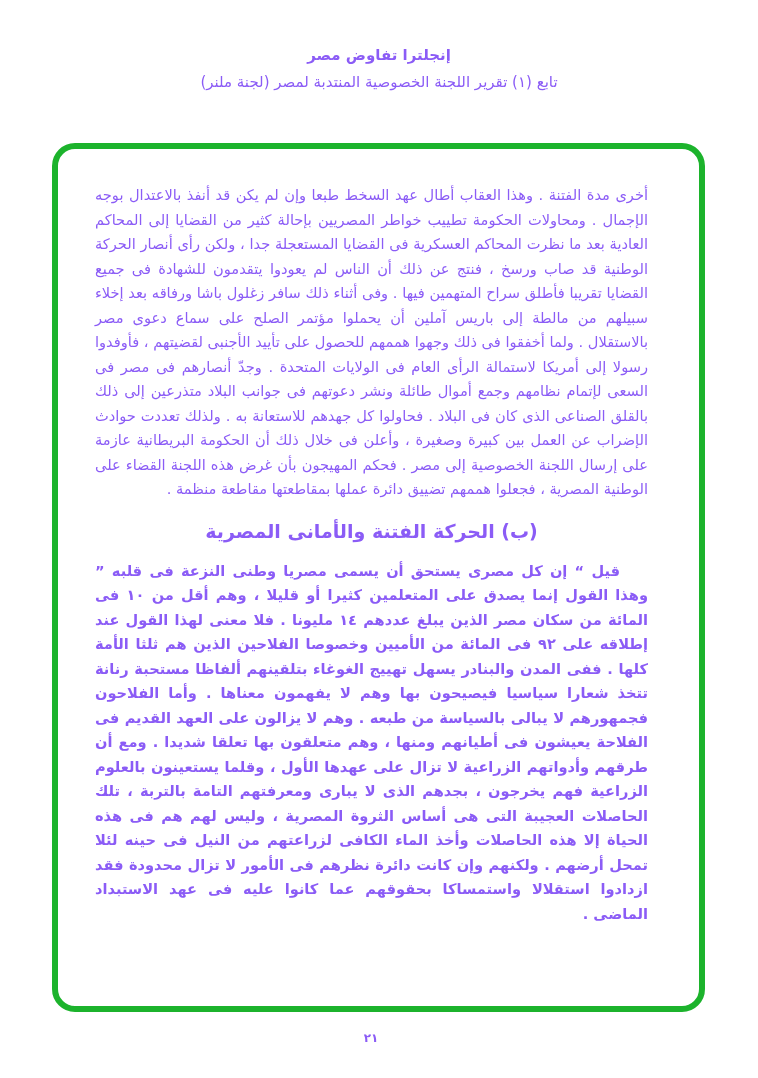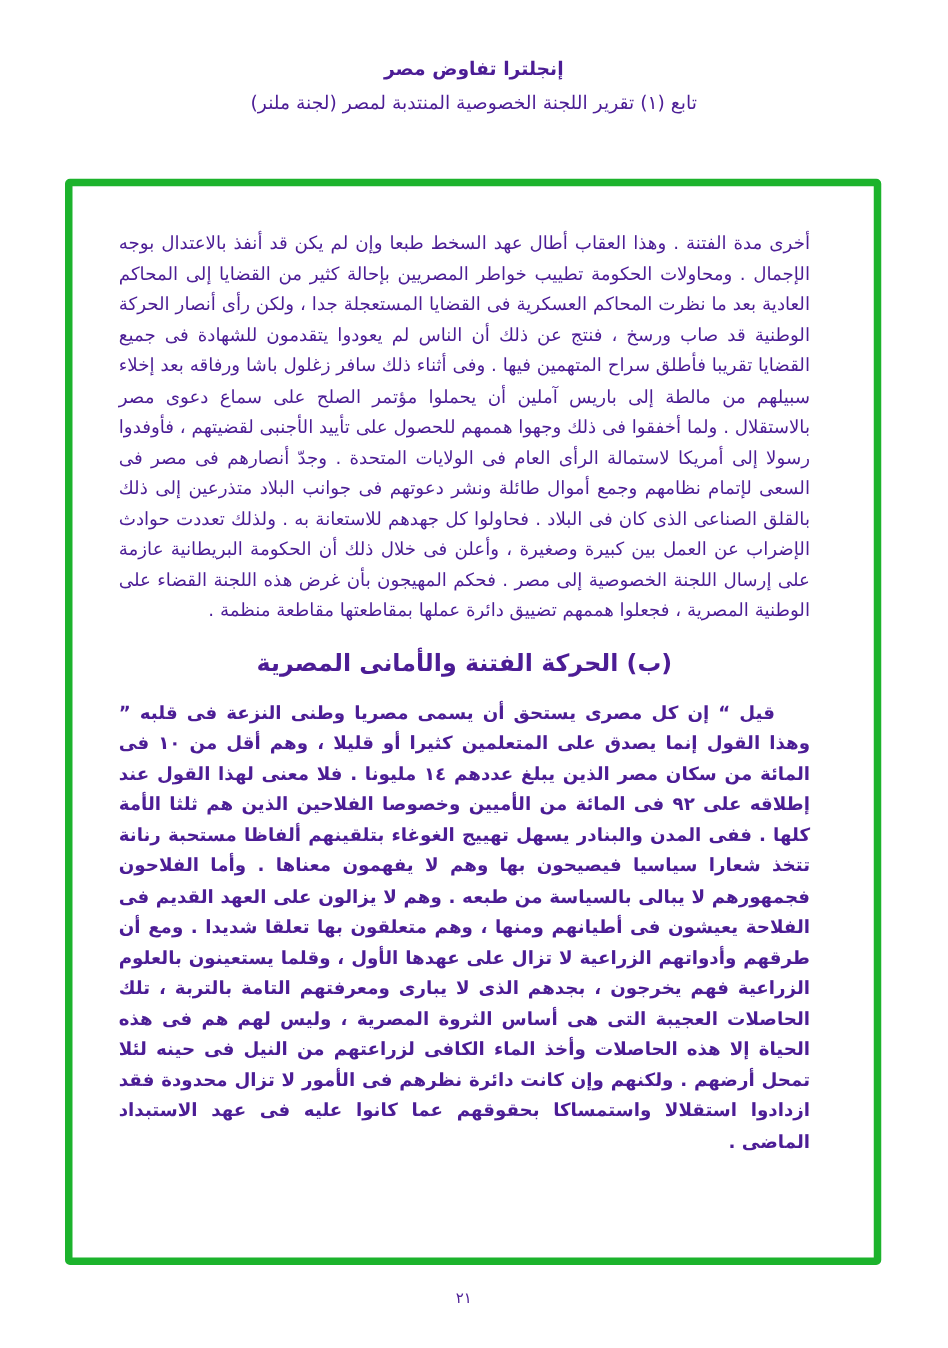--- a/index.html
+++ b/index.html
@@ -3,21 +3,21 @@
 <meta charset="utf-8">
 <style>
   html, body { margin: 0; padding: 0; background: #ffffff; }
   .page {
     position: relative;
     width: 758px;
     height: 1078px;
     background: #ffffff;
     overflow: hidden;
     font-family: "DejaVu Sans", sans-serif;
-    color: #4c1d95;
+    color: #8b5cf6;
   }
   
   .header {
     position: absolute;
     top: 46px; left: 0; right: 0;
     text-align: center;
     direction: rtl;
   }
   .header .title {
     font-size: 15px;
@@ -34,21 +34,21 @@
     font-weight: bold;
   }
   
   .frame {
     position: absolute;
     left: 52px;
     top: 143px;
     width: 641px;   
     height: 857px;  
     border: 6px solid #1cb32c;
-    border-radius: 4px;
+    border-radius: 23px;
     background: #ffffff;
   }
   
   .text-block {
     position: absolute;
     top: 34px;
     right: 51px;
     left: 37px;
     direction: rtl;
     text-align: justify;
@@ -66,21 +66,21 @@
     line-height: 26px;
   }
   .para-2 { text-indent: 28px; margin-bottom: 14px; }
   .para-3 { text-indent: 28px; font-weight: bold; }
   
   .footer {
     position: absolute;
     top: 1031px; left: 0; right: 16px;
     text-align: center;
     font-size: 12px;
-    font-weight: normal;
+    font-weight: bold;
     letter-spacing: 3px;
     direction: rtl;
   }
 </style>
 </head>
 <body>
 
 <div class="page">
 
   <div class="header">

